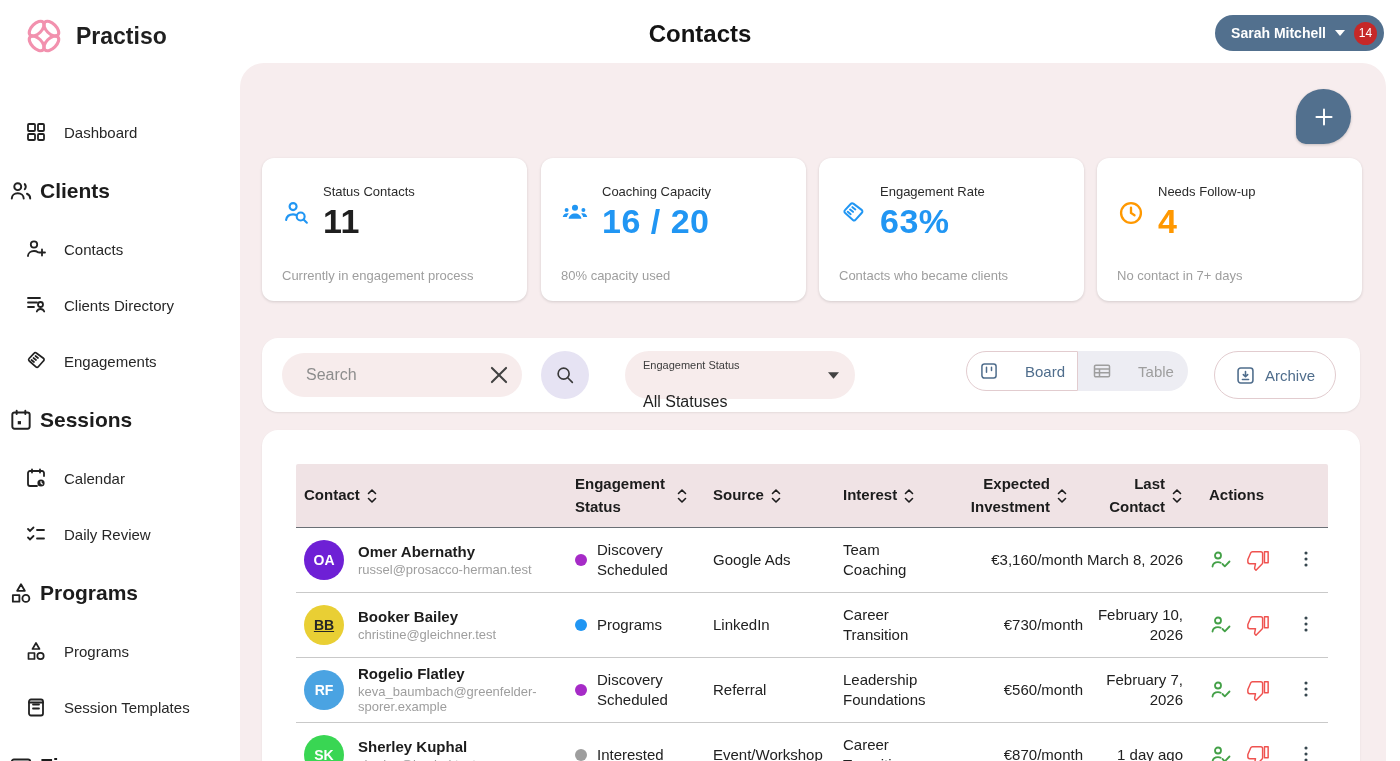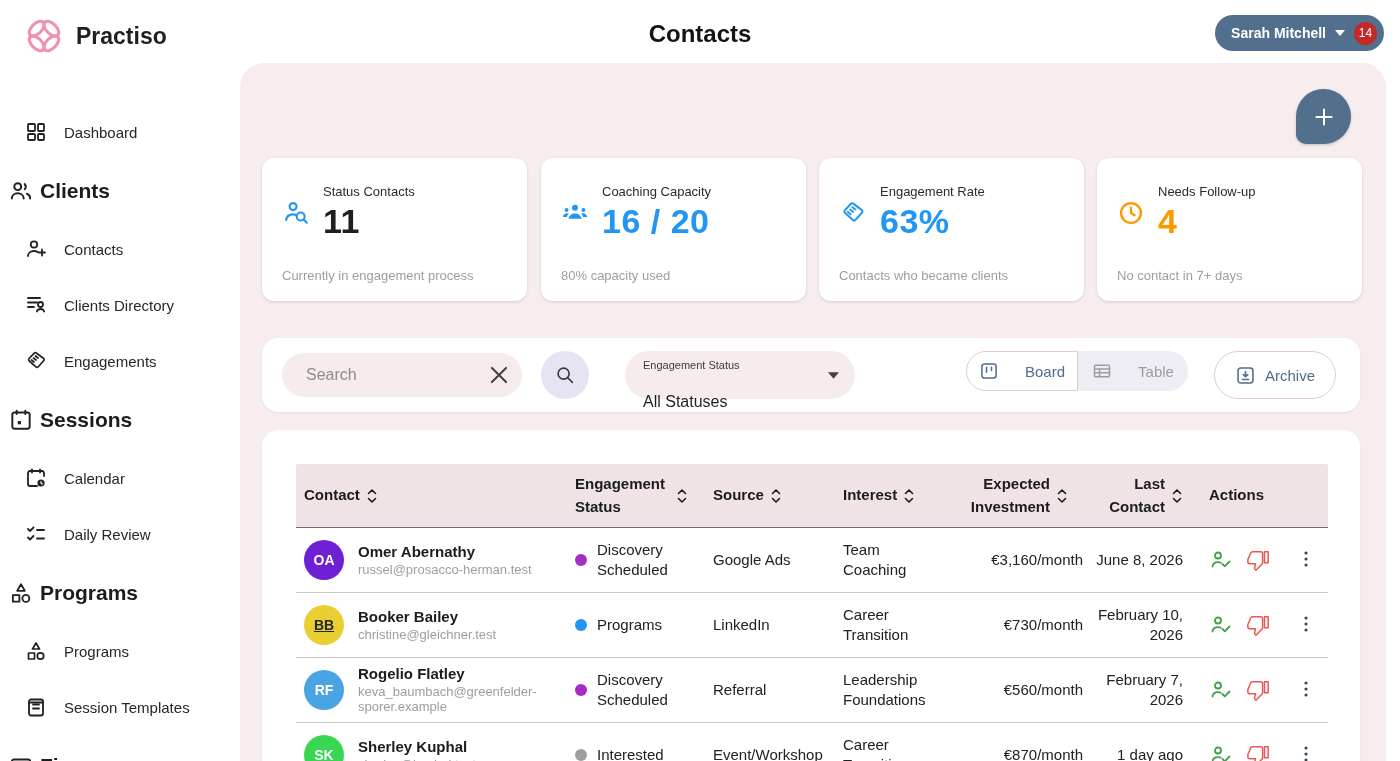--- a/index.html
+++ b/index.html
@@ -405,21 +405,21 @@
           <div class="cemail">russel@prosacco-herman.test</div>
         </div>
       </div>
       <div class="td col-status cellflex">
         <span class="dot" style="background: rgb(166, 43, 199);"></span>
         <span>Discovery Scheduled</span>
       </div>
       <div class="td col-source">Google Ads</div>
       <div class="td col-interest">Team Coaching</div>
       <div class="td col-invest">€3,160/month</div>
-      <div class="td col-last">June 8, 2026</div>
+      <div class="td col-last">March 8, 2026</div>
       <div class="td col-actions acts">
         <button class="icon-btn">
           <svg width="24" height="24" viewBox="0 0 24 24" fill="none" stroke="#43a047" stroke-width="1.8" stroke-linecap="round" stroke-linejoin="round">
             <circle cx="9" cy="7.5" r="3"></circle>
               <path d="M3.5 18.5c.4-2.6 2.5-4.3 5.5-4.3 1 0 2 .2 2.7.6"></path>
               <path d="M13.5 16l2.3 2.3 4.7-4.8"></path>
           </svg>
         </button>
         <button class="icon-btn">
           <svg width="24" height="24" viewBox="-1 -1 26 26" fill="none" stroke="#ef5350" stroke-width="1.6" stroke-linejoin="round">

